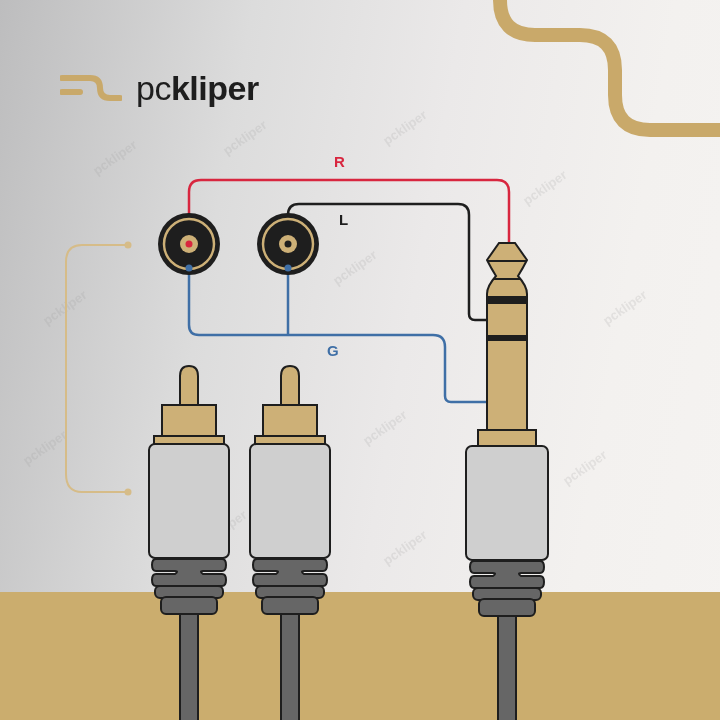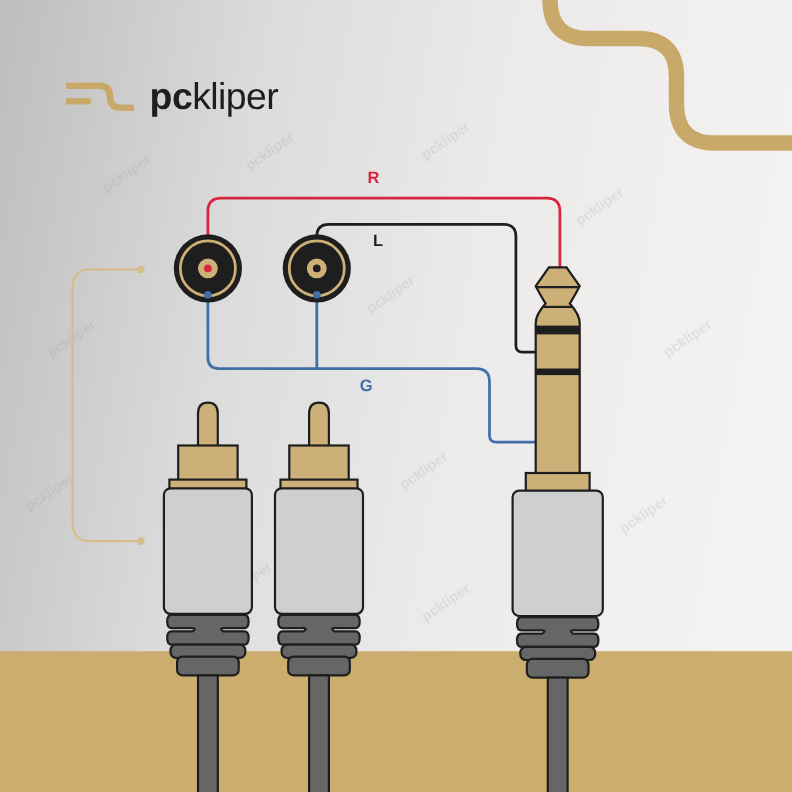--- a/index.html
+++ b/index.html
@@ -5,22 +5,22 @@
   html, body { margin: 0; padding: 0; }
   body { width: 720px; height: 720px; overflow: hidden; position: relative;
          font-family: "Liberation Sans", sans-serif; }
   .bg { position: absolute; inset: 0;
         background: linear-gradient(100deg, #bdbdbe 0%, #dcdcdc 30%, #ebe9e9 55%, #f3f1ef 80%, #f5f3f1 100%); }
   .floor { position: absolute; left: 0; top: 592px; width: 720px; height: 128px; background: #cbad6e; }
   .wm { position: absolute; font-size: 13px; color: rgba(150,150,150,0.18); transform: rotate(-35deg);
         white-space: nowrap; pointer-events: none; font-weight: bold; }
   .logo { position: absolute; left: 60px; top: 66px; height: 44px; display: flex; align-items: center; }
   .logo-text { font-size: 34px; color: #1e1e1e; letter-spacing: -0.5px; margin-left: 14px; line-height: 1; }
-  .logo-text .thin { font-weight: bold; }
-  .logo-text .bold { font-weight: normal; }
+  .logo-text .thin { font-weight: normal; }
+  .logo-text .bold { font-weight: bold; }
   svg.main { position: absolute; left: 0; top: 0; }
   .lbl { position: absolute; font-weight: bold; font-size: 15px; }
 </style>
 </head>
 <body>
 
 <div class="bg"></div>
 <div class="floor"></div>
 
 <div>

